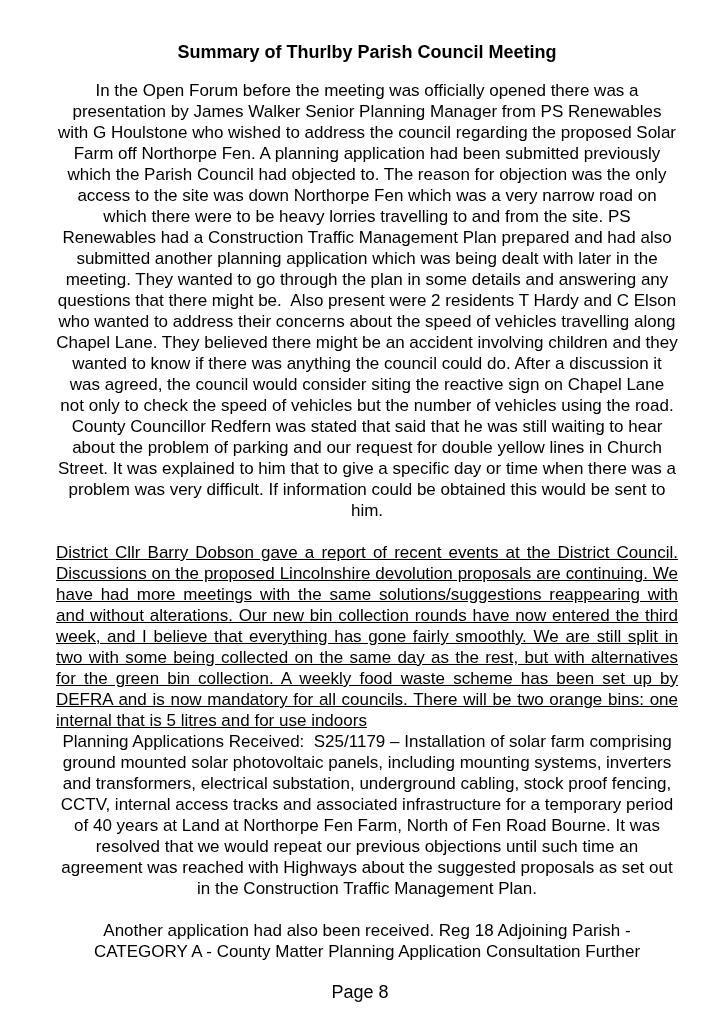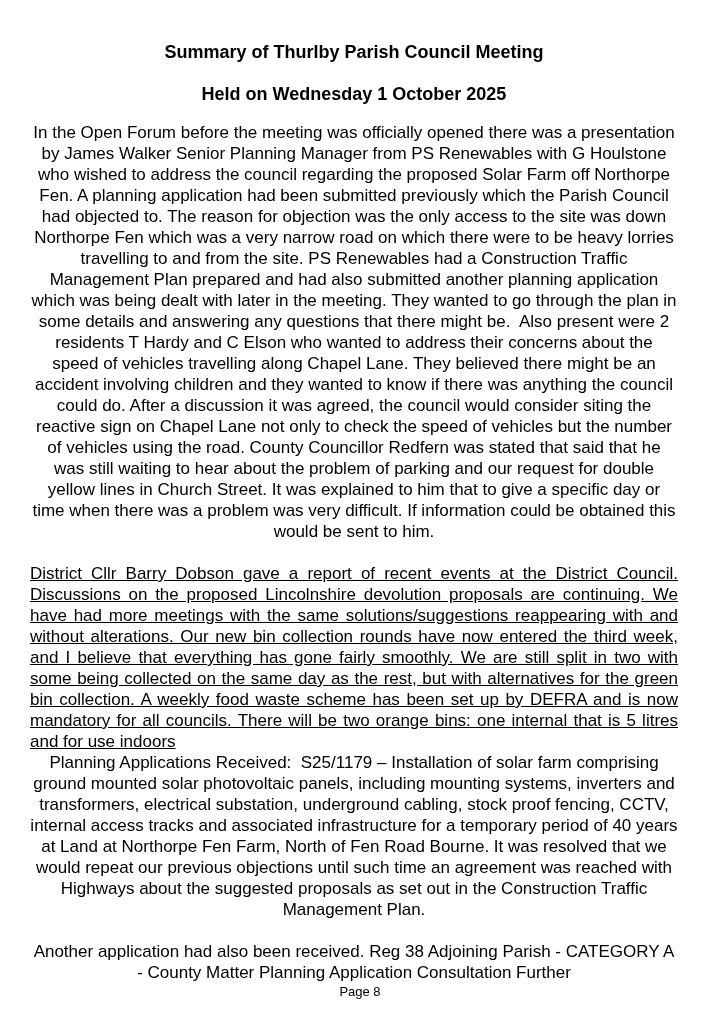--- a/index.html
+++ b/index.html
@@ -12,21 +12,21 @@
     height: 1024px;
     position: relative;
     overflow: hidden;
     font-family: "Liberation Sans", sans-serif;
     color: #000000;
   }
   .page {
     box-sizing: border-box;
     width: 720px;
     height: 1024px;
-    padding: 42px 42px 0 30px;
+    padding: 42px 42px 0 56px;
   }
   .doc-title {
     font-size: 18px;
     line-height: 20px;
     font-weight: bold;
     text-align: center;
     margin: 0;
   }
   .doc-subtitle {
     font-size: 18px;
@@ -57,37 +57,36 @@
   }
   .bold-run {
     font-weight: normal;
   }
   .page-footer {
     position: absolute;
     left: 0;
     right: 0;
     top: 984px;
     text-align: center;
-    font-size: 13px;
+    font-size: 18px;
     line-height: 16px;
     color: #000000;
   }
 </style>
 </head>
 <body>
 
 <div class="page">
 
   <h1 class="doc-title">Summary of Thurlby Parish Council Meeting</h1>
 
-  <h2 class="doc-subtitle">Held on Wednesday 1 October 2025</h2>
 
   <p class="body-para left first">In the Open Forum before the meeting was officially opened there was a presentation by James Walker Senior Planning Manager from PS Renewables with G Houlstone who wished to address the council regarding the proposed Solar Farm off Northorpe Fen. A planning application had been submitted previously which the Parish Council had objected to. The reason for objection was the only access to the site was down Northorpe Fen which was a very narrow road on which there were to be heavy lorries travelling to and from the site. PS Renewables had a Construction Traffic Management Plan prepared and had also submitted another planning application which was being dealt with later in the meeting. They wanted to go through the plan in some details and answering any questions that there might be.  Also present were 2 residents T Hardy and C Elson who wanted to address their concerns about the speed of vehicles travelling along Chapel Lane. They believed there might be an accident involving children and they wanted to know if there was anything the council could do. After a discussion it was agreed, the council would consider siting the reactive sign on Chapel Lane not only to check the speed of vehicles but the number of vehicles using the road. County Councillor Redfern was stated that said that he was still waiting to hear about the problem of parking and our request for double yellow lines in Church Street. It was explained to him that to give a specific day or time when there was a problem was very difficult. If information could be obtained this would be sent to him.</p>
 
   <p class="body-para justify">District Cllr Barry Dobson gave a report of recent events at the District Council. Discussions on the proposed Lincolnshire devolution proposals are continuing. We have had more meetings with the same solutions/suggestions reappearing with and without alterations. Our new bin collection rounds have now entered the third week, and I believe that everything has gone fairly smoothly. We are still split in two with some being collected on the same day as the rest, but with alternatives for the green bin collection. A weekly food waste scheme has been set up by DEFRA and is now mandatory for all councils. There will be two orange bins: one internal that is 5 litres and for use indoors</p>
 
   <p class="body-para left nogap"><span class="bold-run">Planning Applications Received:  S25/1179 –</span><span> Installation of solar farm comprising ground mounted solar photovoltaic panels, including mounting systems, inverters and transformers, electrical substation, underground cabling, stock proof fencing, CCTV, internal access tracks and associated infrastructure for a temporary period of 40 years at Land at Northorpe Fen Farm, North of Fen Road Bourne. It was resolved that we would repeat our previous objections until such time an agreement was reached with Highways about the suggested proposals as set out in the Construction Traffic Management Plan.</span></p>
 
-  <p class="body-para left">Another application had also been received. Reg 38 Adjoining Parish - CATEGORY A - County Matter Planning Application Consultation Further</p>
+  <p class="body-para left">Another application had also been received. Reg 18 Adjoining Parish - CATEGORY A - County Matter Planning Application Consultation Further</p>
 
 </div>
 
 <div class="page-footer">Page 8</div>
 
 </body></html>

